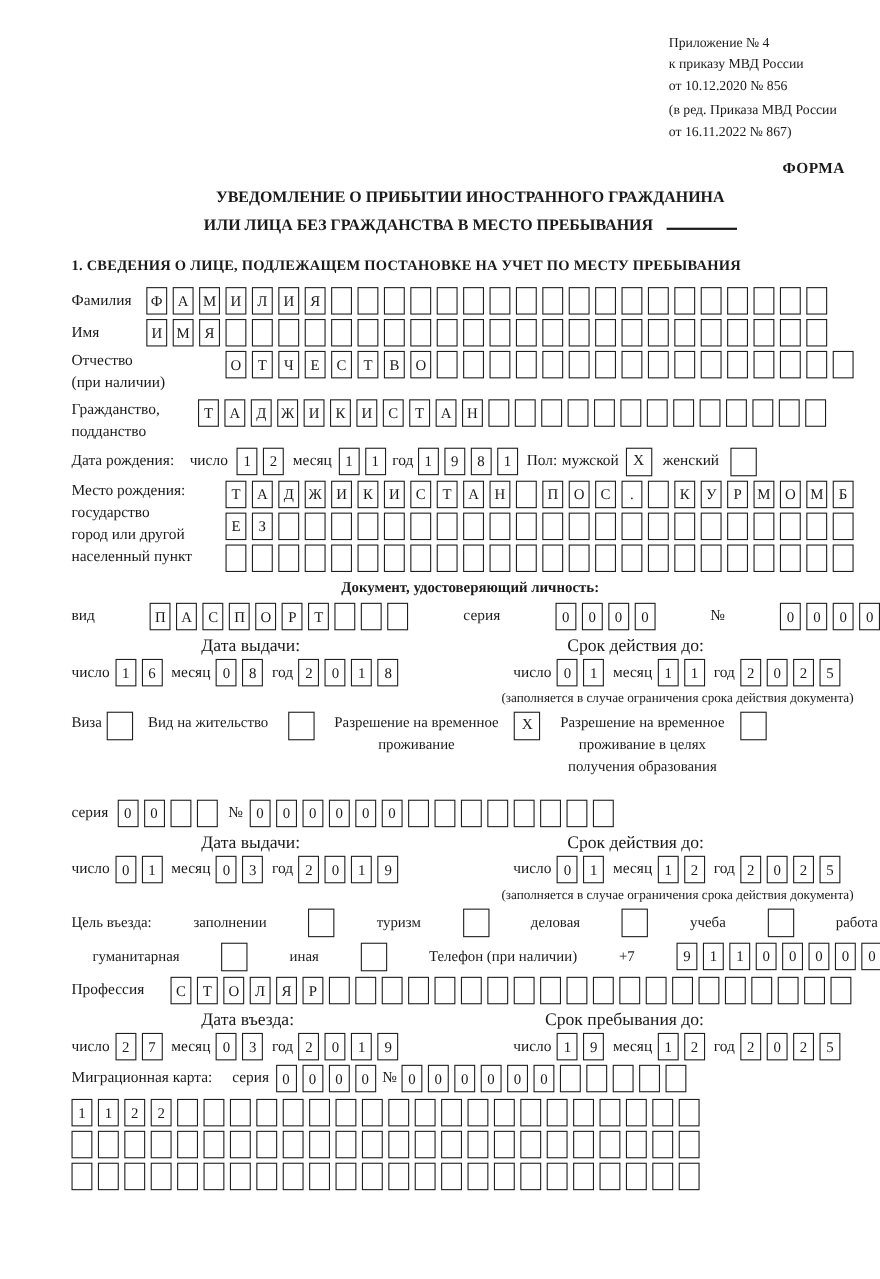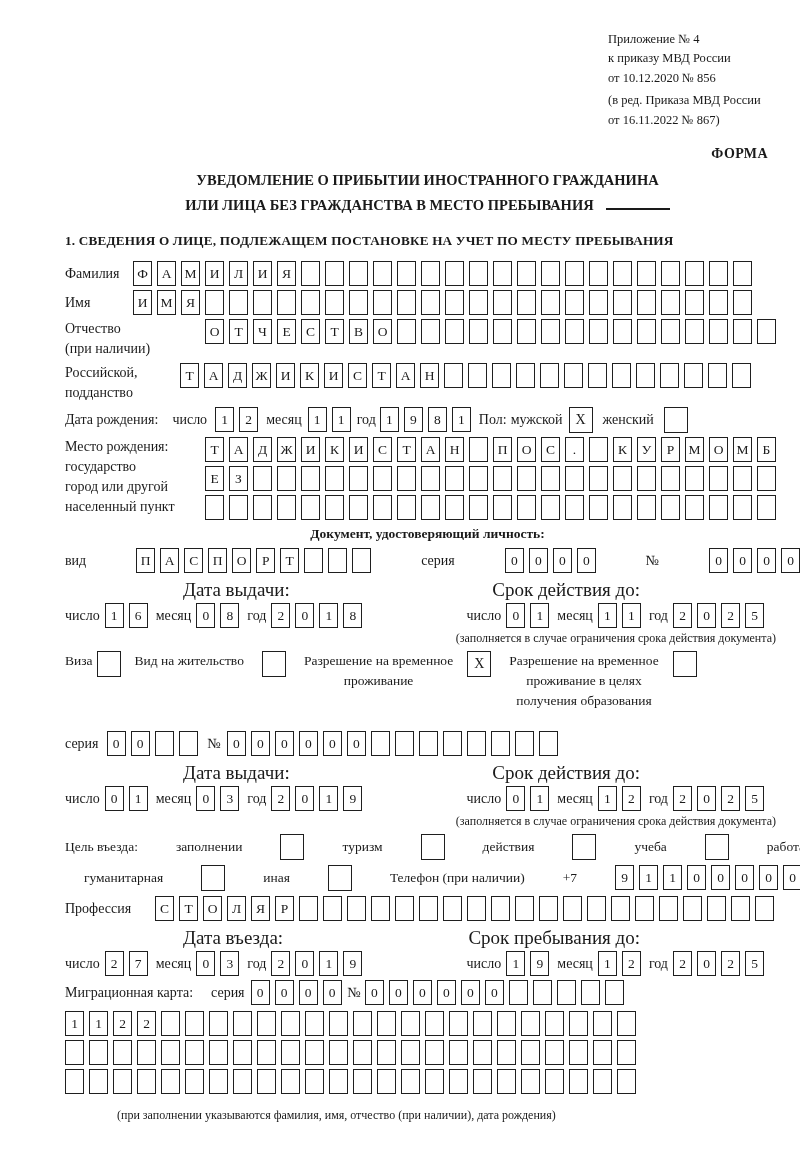--- a/index.html
+++ b/index.html
@@ -24,21 +24,21 @@
   .w140{width:140px;}
   .cellrow{display:inline-flex;gap:5px;flex:0 0 auto;}
   .cell{
     box-sizing:border-box;width:19px;height:25px;border:1.6px solid #1f1f1f;background:#fff;
     display:flex;align-items:center;justify-content:center;
     font-size:13.5px;line-height:1;flex:0 0 auto;
   }
   .cb .cell{width:24px;height:26px;font-size:14px;}
   .stack{display:flex;flex-direction:column;gap:4px;}
   .doc-heading{text-align:center;font-weight:bold;font-size:13.5px;margin:4px 0 6px 0;}
-  .date-labels{display:flex;font-size:19px;margin-bottom:2px;gap:16px;}
+  .date-labels{display:flex;font-size:16px;margin-bottom:2px;gap:16px;}
   .dl-left{margin-left:118px;}
   .dl-right{margin-left:auto;margin-right:150px;}
   .date-row{display:flex;align-items:flex-start;margin-bottom:3px;}
   .dg{display:inline-flex;align-items:flex-start;}
   .dg .lbl{margin-right:5px;}
   .dg .cellrow{margin-right:8px;}
   .right-group{margin-left:auto;margin-right:18px;}
   .note{font-size:12px;text-align:right;margin:0 14px 5px 0;}
   .intro{font-size:14px;line-height:1.55;margin-bottom:3px;}
   .permit-row{display:flex;align-items:flex-start;margin-bottom:20px;}
@@ -164,21 +164,21 @@
         <span class="cell"></span>
         <span class="cell"></span>
         <span class="cell"></span>
         <span class="cell"></span>
         <span class="cell"></span>
       </span>
   </div>
 
   <div class="frow">
     <span class="lbl2 w115">
-      <span>Российской,</span><br>
+      <span>Гражданство,</span><br>
       <span>подданство</span>
     </span>
     <span class="cellrow">
         <span class="cell">Т</span>
         <span class="cell">А</span>
         <span class="cell">Д</span>
         <span class="cell">Ж</span>
         <span class="cell">И</span>
         <span class="cell">К</span>
         <span class="cell">И</span>
@@ -548,21 +548,21 @@
     <span class="cellrow cb">
         <span class="cell"></span>
       </span>
       <span class="gap6"></span>
     <span class="lbl">туризм</span>
       <span class="gap6"></span>
     <span class="cellrow cb">
         <span class="cell"></span>
       </span>
       <span class="gap6"></span>
-    <span class="lbl">действия</span>
+    <span class="lbl">деловая</span>
       <span class="gap4"></span>
     <span class="cellrow cb">
         <span class="cell"></span>
       </span>
       <span class="gap4"></span>
     <span class="lbl">учеба</span>
       <span class="gap4"></span>
     <span class="cellrow cb">
         <span class="cell"></span>
       </span>
@@ -797,17 +797,16 @@
           <span class="cell"></span>
           <span class="cell"></span>
           <span class="cell"></span>
           <span class="cell"></span>
           <span class="cell"></span>
           <span class="cell"></span>
           <span class="cell"></span>
           <span class="cell"></span>
           <span class="cell"></span>
         </span>
-      <span class="bottom-note">(при заполнении указываются фамилия, имя, отчество (при наличии), дата рождения)</span>
     </span>
   </div>
 
 </div>
 
 </body></html>

